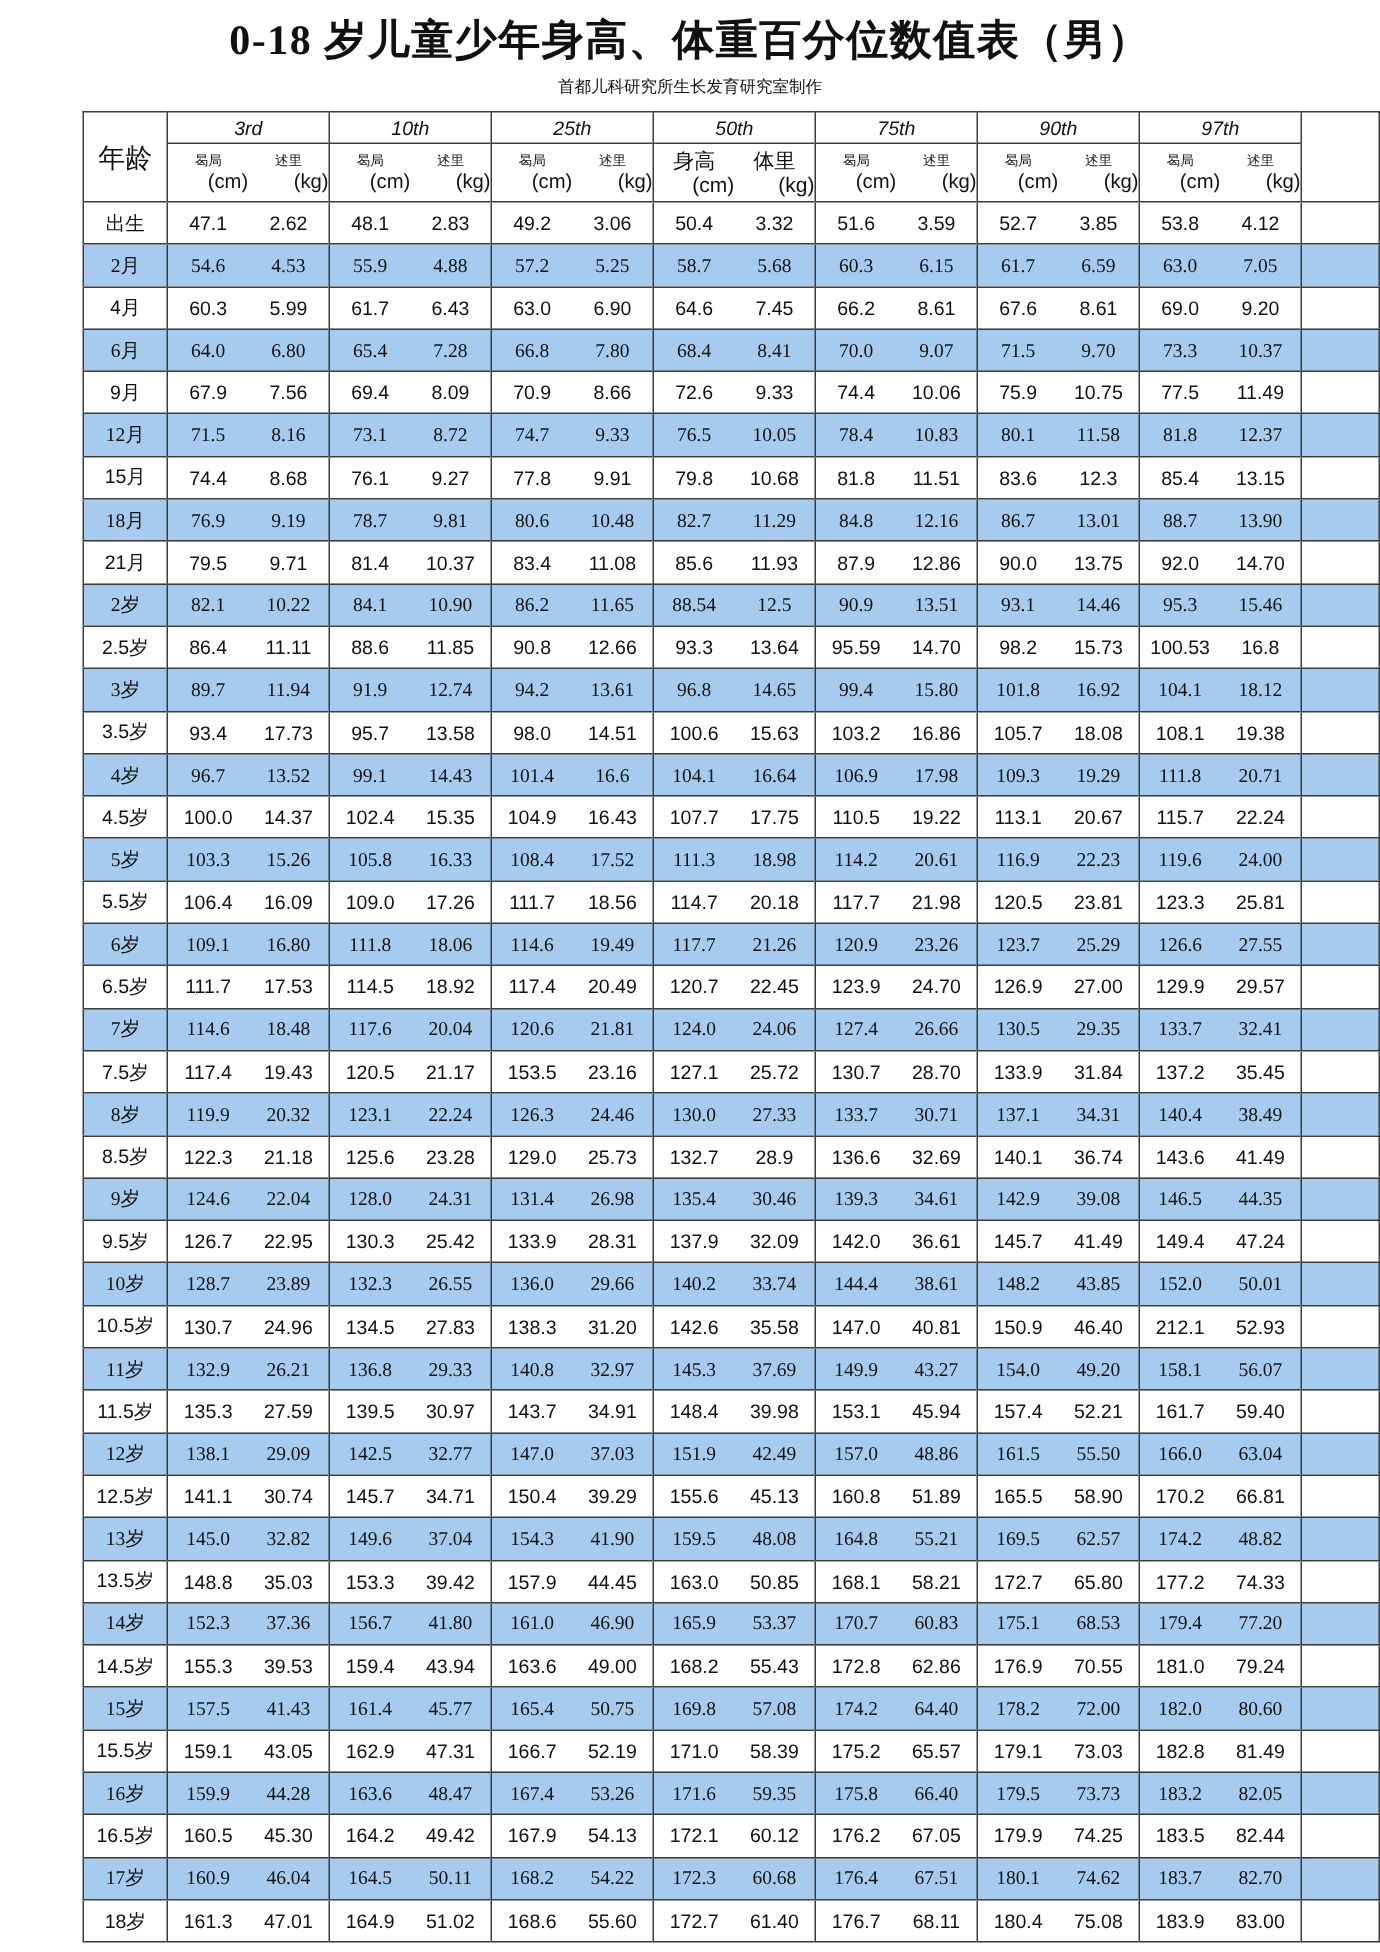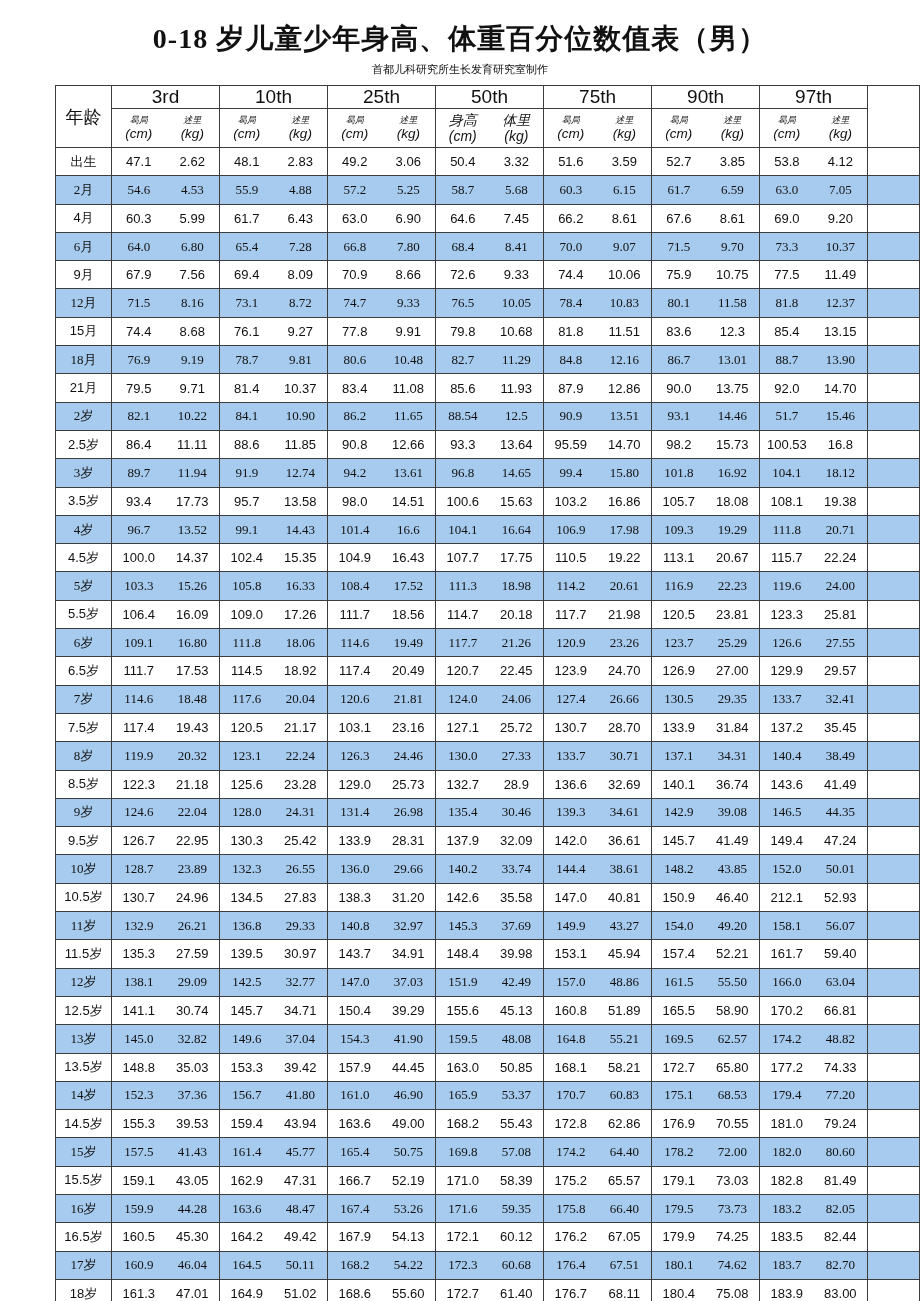--- a/index.html
+++ b/index.html
@@ -6,45 +6,45 @@
     --hl:#a6cbee;
     --bd:#3c3c3c;
     --tx:#111111;
   }
   html,body{margin:0;padding:0;}
   body{
     width:920px;height:1301px;background:#ffffff;overflow:hidden;
     font-family:"Liberation Sans", sans-serif;color:var(--tx);
   }
   .title{
-    padding-top:21px;text-align:center;font-size:28px;line-height:36px;
+    padding-top:10px;text-align:center;font-size:28px;line-height:36px;
     font-weight:bold;letter-spacing:1px;
     font-family:"Liberation Serif", serif;
   }
   .subtitle{
     text-align:center;font-size:11px;line-height:18px;margin:3px 0 7px 0;
     font-family:"Liberation Serif", serif;
   }
   table{
     border-collapse:collapse;table-layout:fixed;width:864px;margin-left:55px;
     border:1px solid var(--bd);
   }
   thead tr{border-bottom:1px solid var(--bd);}
   thead tr.r1{height:21px;}
   thead tr.r2{height:39px;}
   tbody tr{border-bottom:1px solid var(--bd);}
   tbody tr.hl{background:var(--hl);font-family:Liberation Serif, serif;}
   th{font-weight:normal;padding:0;}
   td{padding:0;height:27.3px;}
   .gl{border-left:1px solid var(--bd);}
   .age-h{font-size:18px;text-align:center;}
-  .pct{font-size:19px;text-align:center;}
-  .sub{vertical-align:middle;text-align:center;font-style:italic;}
+  .pct{font-size:13px;text-align:center;font-style:italic;}
+  .sub{vertical-align:middle;text-align:center;}
   .sub .lbl{font-size:9px;line-height:11px;}
-  .sub .unit{font-size:13.5px;line-height:15px;}
+  .sub .unit{font-size:13.5px;line-height:15px;text-align:right;}
   .sub.big .lbl{font-size:14px;line-height:15px;}
   .sub.big .unit{font-size:14px;line-height:16px;}
   .age{font-size:13px;text-align:center;}
   .num{font-size:13px;text-align:center;}
 </style>
 </head>
 <body>
 
 <div class="title">0-18 岁儿童少年身高、体重百分位数值表（男）</div>
 <div class="subtitle">首都儿科研究所生长发育研究室制作</div>
@@ -309,21 +309,21 @@
         <td class="num gl">84.1</td>
         <td class="num">10.90</td>
         <td class="num gl">86.2</td>
         <td class="num">11.65</td>
         <td class="num gl">88.54</td>
         <td class="num">12.5</td>
         <td class="num gl">90.9</td>
         <td class="num">13.51</td>
         <td class="num gl">93.1</td>
         <td class="num">14.46</td>
-        <td class="num gl">51.7</td>
+        <td class="num gl">95.3</td>
         <td class="num">15.46</td>
         <td class="gl"></td>
       </tr>
       <tr>
         <td class="age">2.5岁</td>
         <td class="num gl">86.4</td>
         <td class="num">11.11</td>
         <td class="num gl">88.6</td>
         <td class="num">11.85</td>
         <td class="num gl">90.8</td>
@@ -499,21 +499,21 @@
         <td class="num gl">133.7</td>
         <td class="num">32.41</td>
         <td class="gl"></td>
       </tr>
       <tr>
         <td class="age">7.5岁</td>
         <td class="num gl">117.4</td>
         <td class="num">19.43</td>
         <td class="num gl">120.5</td>
         <td class="num">21.17</td>
-        <td class="num gl">103.1</td>
+        <td class="num gl">153.5</td>
         <td class="num">23.16</td>
         <td class="num gl">127.1</td>
         <td class="num">25.72</td>
         <td class="num gl">130.7</td>
         <td class="num">28.70</td>
         <td class="num gl">133.9</td>
         <td class="num">31.84</td>
         <td class="num gl">137.2</td>
         <td class="num">35.45</td>
         <td class="gl"></td>

